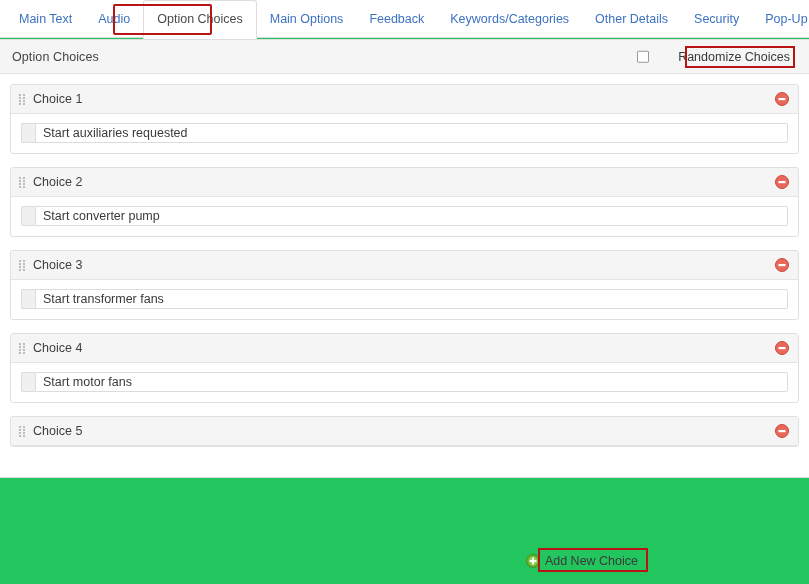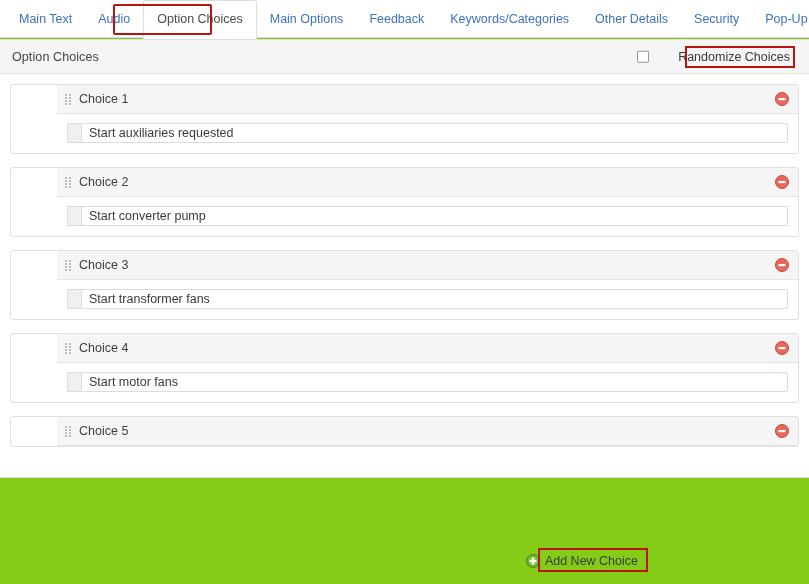--- a/index.html
+++ b/index.html
@@ -3,21 +3,21 @@
 <meta charset="utf-8">
 <style>
   * { box-sizing: border-box; }
   html, body {
     margin: 0; padding: 0;
     width: 809px; height: 584px;
     background: #ffffff;
     font-family: "Liberation Sans", sans-serif;
     -webkit-font-smoothing: antialiased;
   }
-  #app { position: relative; width: 809px; height: 584px; overflow: hidden; background: #84cc16; }
+  #app { position: relative; width: 809px; height: 584px; overflow: hidden; background: #22c55e; }
 
   
   .tabbar {
     position: relative;
     height: 38px;
     border-bottom: 1px solid #dddddd;
     background: #ffffff;
     padding-left: 6px;
   }
   .tabs { display: flex; align-items: stretch; height: 38px; }
@@ -103,21 +103,20 @@
   }
 
   
   .panel-body { padding: 10px 10px 14px 10px; background: #ffffff; }
 
   .choice {
     border: 1px solid #e0e0e0;
     border-radius: 3px;
     margin-bottom: 13px;
     background: #fff;
-    padding-left: 46px;
   }
   .choice-header {
     height: 29px;
     background: #f5f5f5;
     border-bottom: 1px solid #e4e4e4;
     display: flex;
     align-items: center;
     padding: 0 10px 0 8px;
     position: relative;
     border-radius: 2px 2px 0 0;

